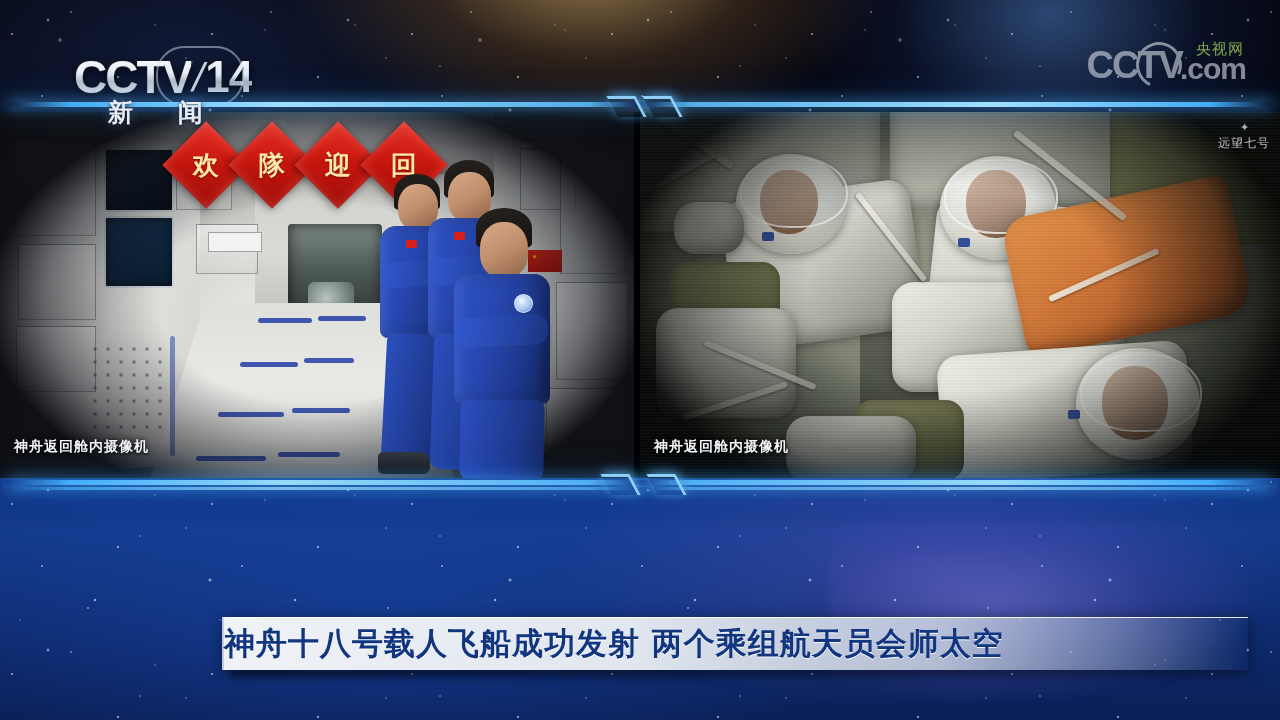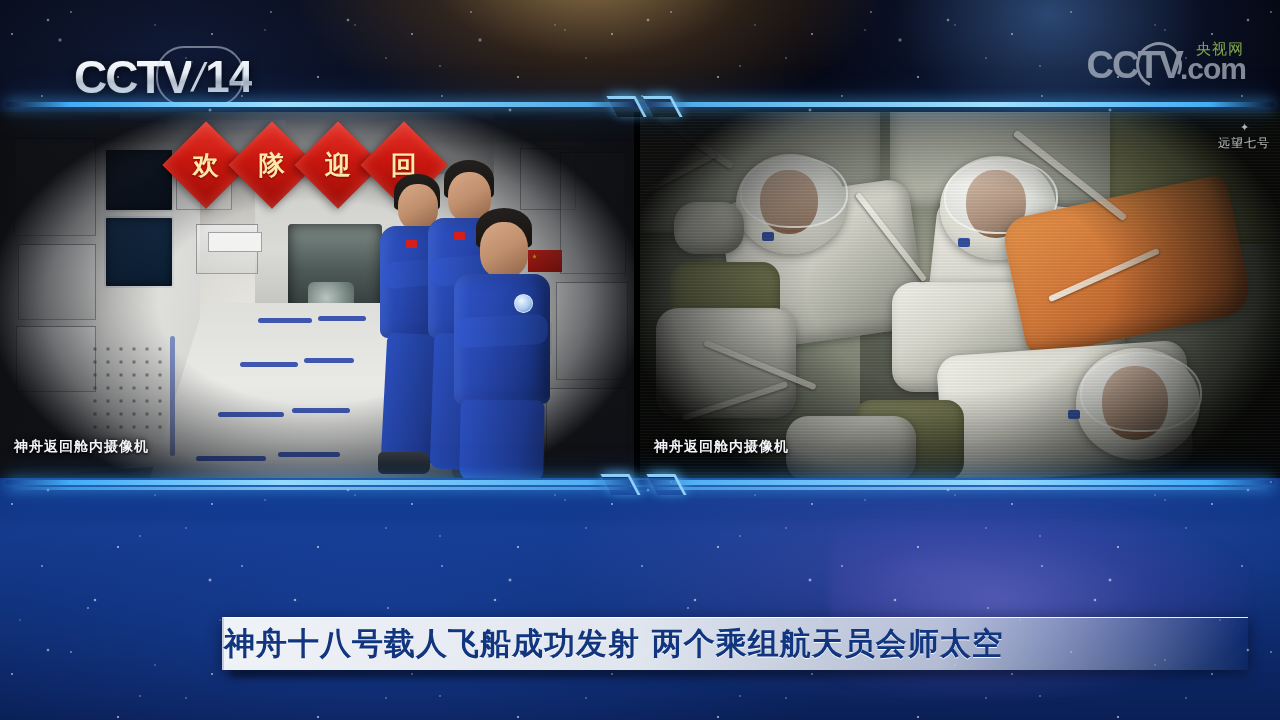--- a/index.html
+++ b/index.html
@@ -372,20 +372,21 @@
   <div class="nebula"></div>
   <div class="stars s1" style="top:470px;opacity:.95"></div>
   <div class="stars s2" style="top:470px;opacity:.8"></div>
 
   <div class="cctv-bug">
     <span class="cctv-word">CCTV</span>
     <span class="cctv-slash">/</span>
     <span class="cctv-num">14</span>
   </div>
   <div class="cctv-ring"></div>
+  <div class="cctv-sub">新 闻</div>
 
   <div class="watermark">
     <div class="wm-circle"></div>
     <div class="wm-cn">央视网</div>
     <span class="wm-cctv">CCTV</span>
     <span class="wm-com">.com</span>
   </div>
 
   <div class="frame-bar top">
     <div class="bar-core"></div>

